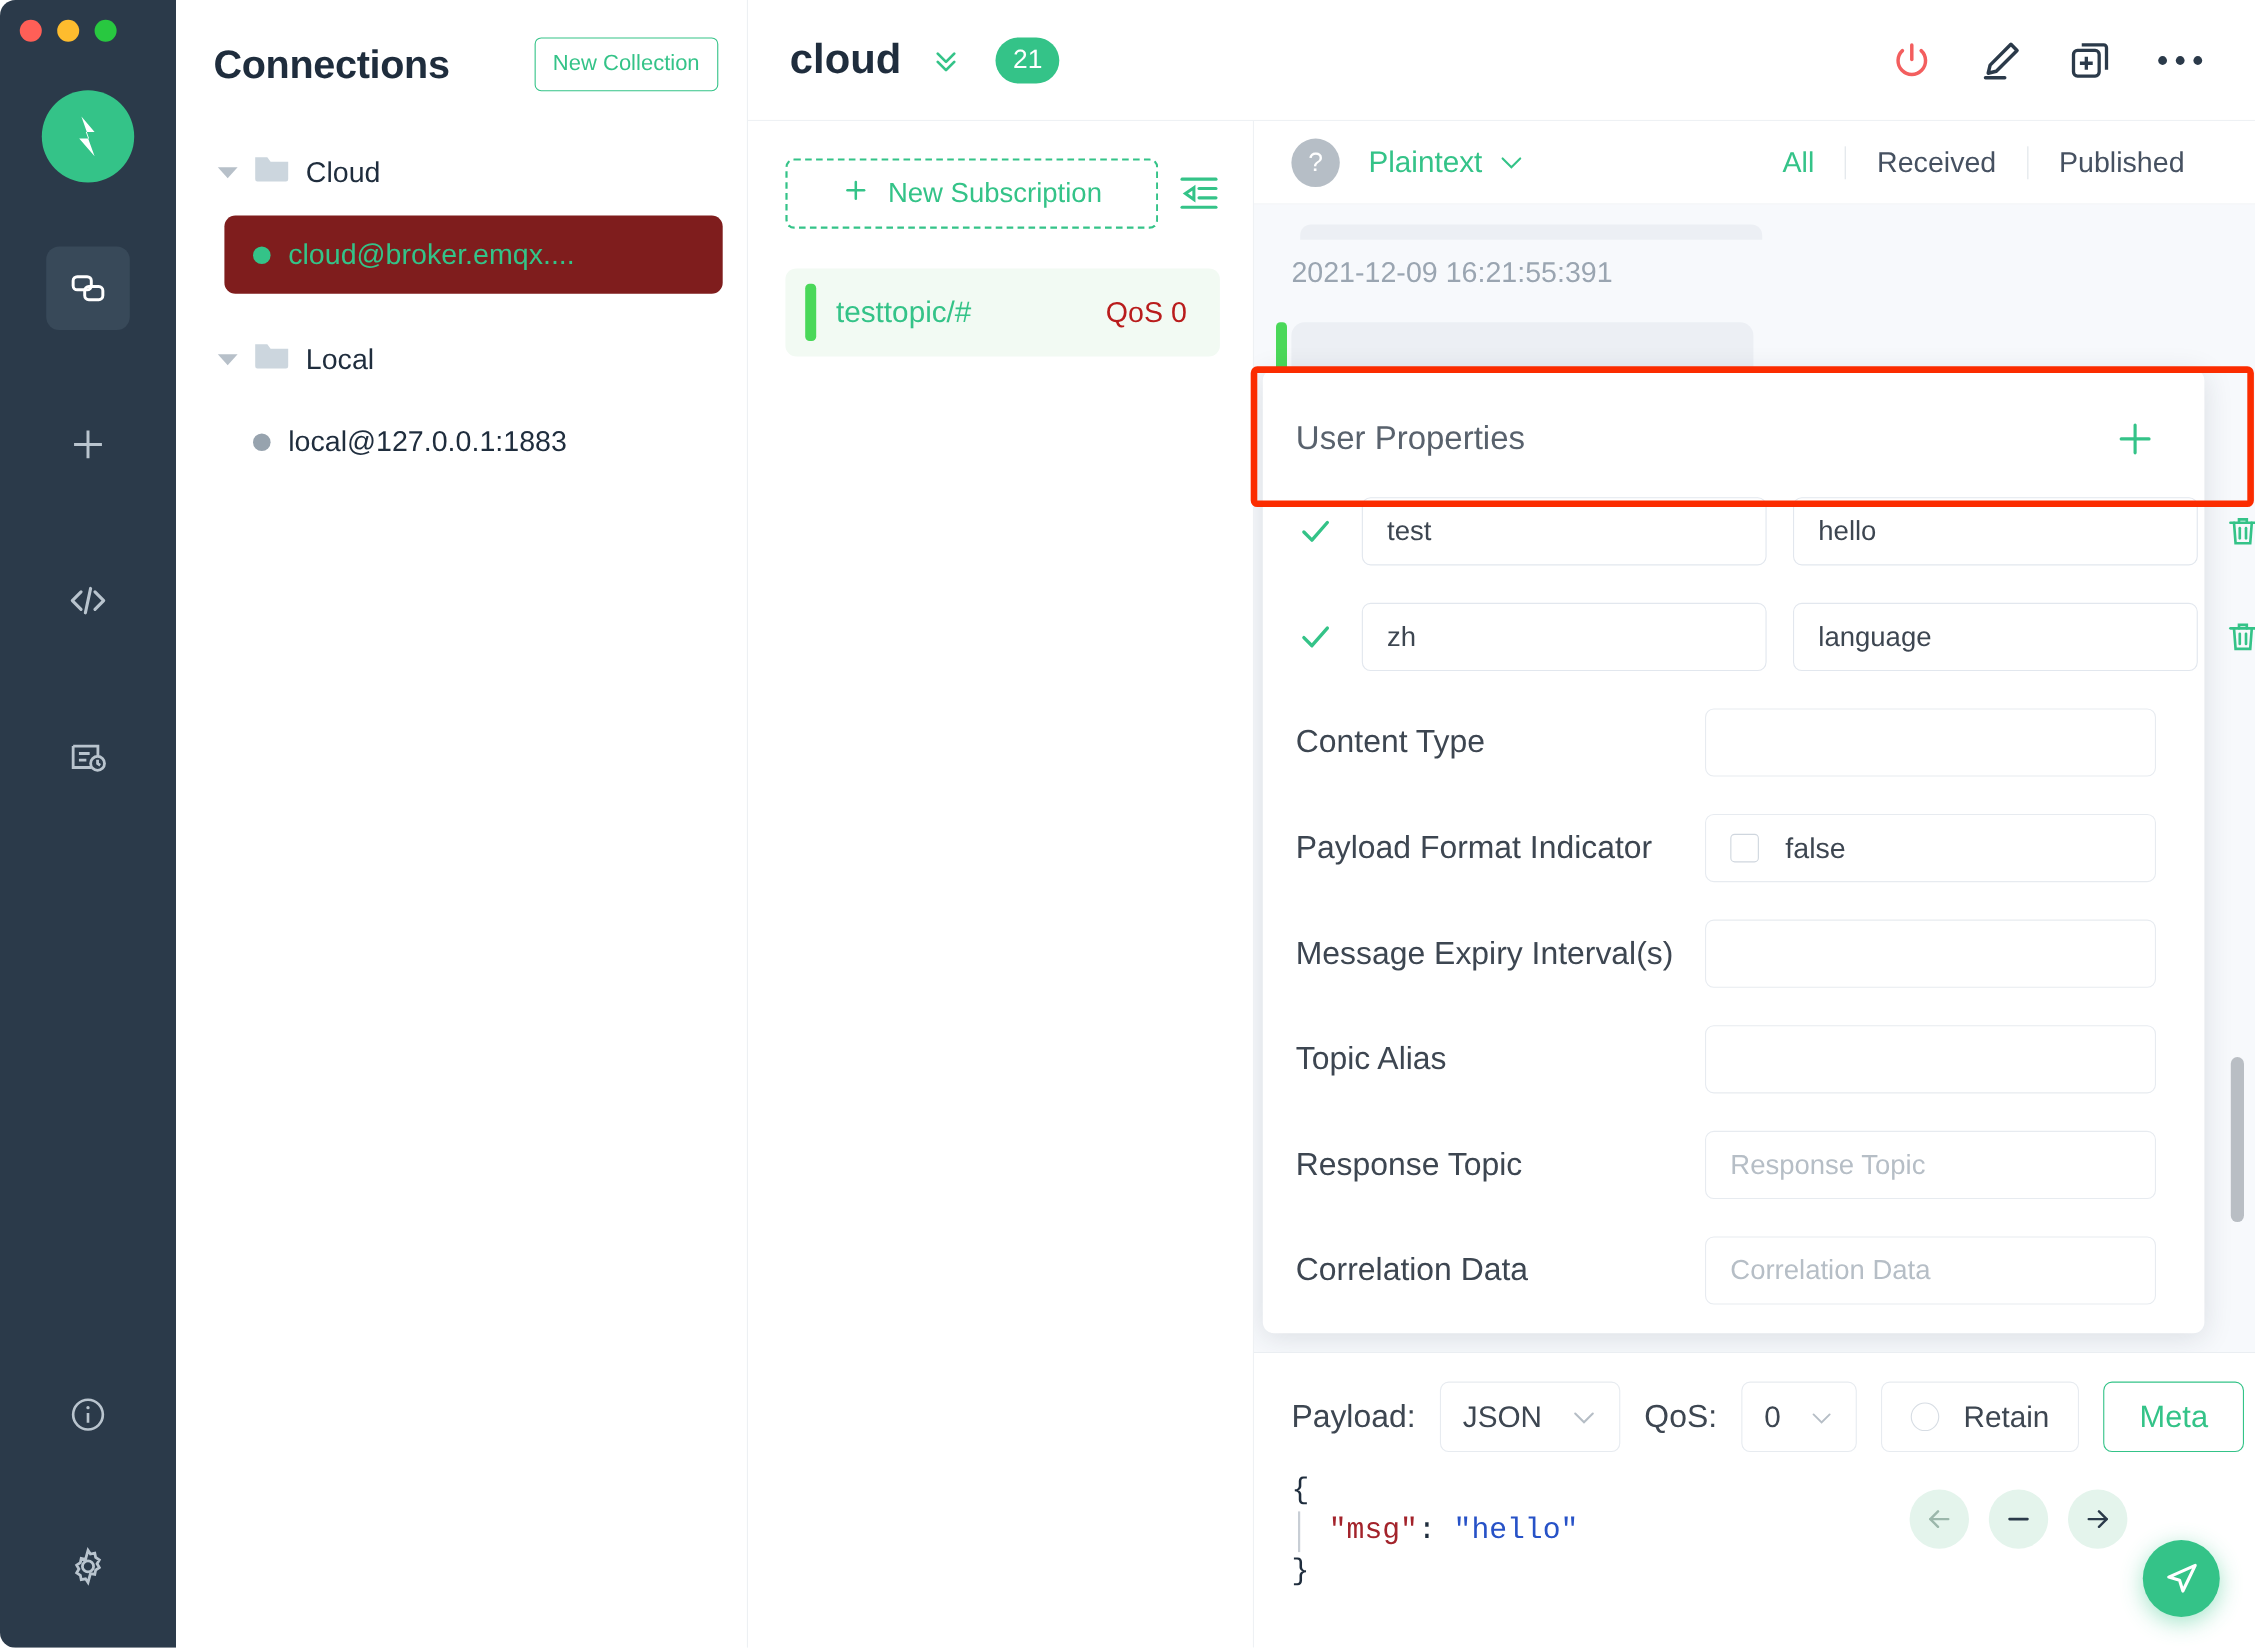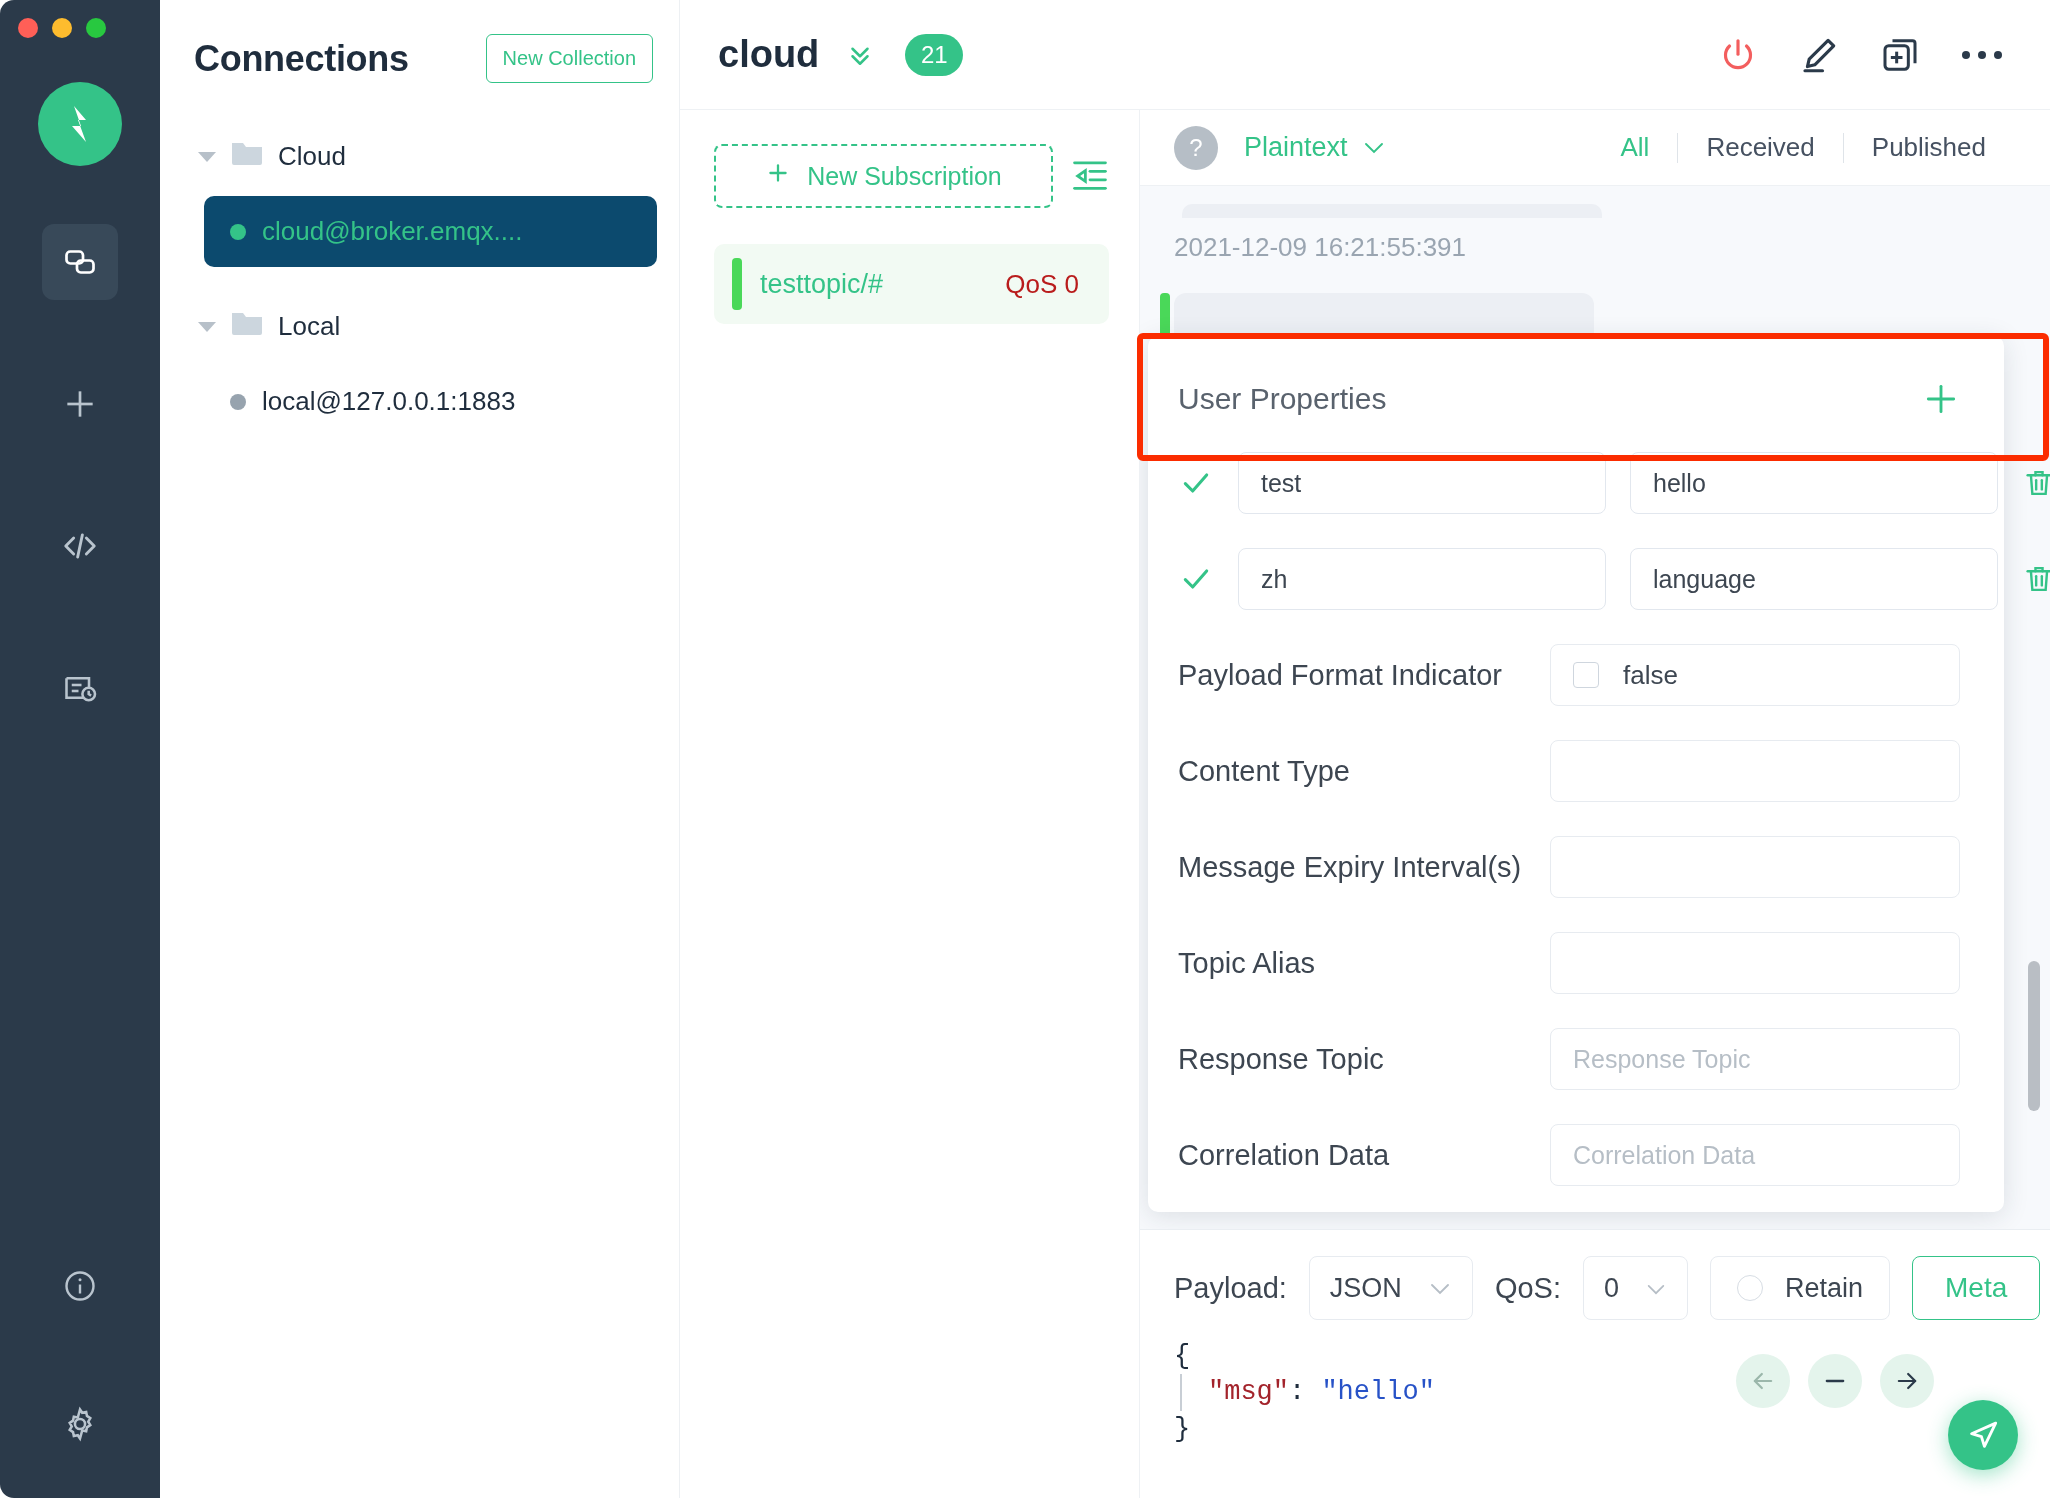--- a/index.html
+++ b/index.html
@@ -98,21 +98,21 @@
   }
   .folder-ico { flex: none; }
   .conn-item {
     display: flex; align-items: center; gap: 16px;
     margin: 12px 22px 0 44px;
     padding: 20px 0 20px 26px;
     font-size: 26px;
     border-radius: 10px;
     cursor: pointer;
   }
-  .conn-item.sel { background: #0c4a6e; color: #34c388; }
+  .conn-item.sel { background: #7f1d1d; color: #34c388; }
   .conn-item.idle { color: #1f2d3d; }
   .st-dot { width: 16px; height: 16px; border-radius: 50%; flex: none; }
   .st-dot.on { background: #34c388; }
   .st-dot.off { background: #97a3ae; }
 
   
   .main { flex: 1 1 auto; display: flex; flex-direction: column; min-width: 0;
           border-top-right-radius: 14px; border-bottom-right-radius: 14px; overflow: hidden; }
   .topbar {
     height: 110px; flex: none;
@@ -575,30 +575,30 @@
                     <path d="M9.5 6.5V4.3h5v2.2"></path>
                     <path d="M6.3 6.5l1 13.2h9.4l1-13.2"></path>
                   <line x1="10" y1="10" x2="10" y2="16.5"></line>
                     <line x1="14" y1="10" x2="14" y2="16.5"></line>
                 </svg>
               </span>
             </div>
 
             <div class="form">
               <div class="frow">
+                <span class="flabel">Content Type</span>
+                <input class="finput" value="" style="">
+              </div>
+
+              <div class="frow">
                 <span class="flabel">Payload Format Indicator</span>
                 <div class="fbox">
                   <span class="cbx"></span>
                   <span class="fval">false</span>
                 </div>
-              </div>
-
-              <div class="frow">
-                <span class="flabel">Content Type</span>
-                <input class="finput" value="" style="">
               </div>
 
               <div class="frow">
                 <span class="flabel">Message Expiry Interval(s)</span>
                 <input class="finput" value="" style="">
               </div>
 
               <div class="frow">
                 <span class="flabel">Topic Alias</span>
                 <input class="finput" value="" style="">

